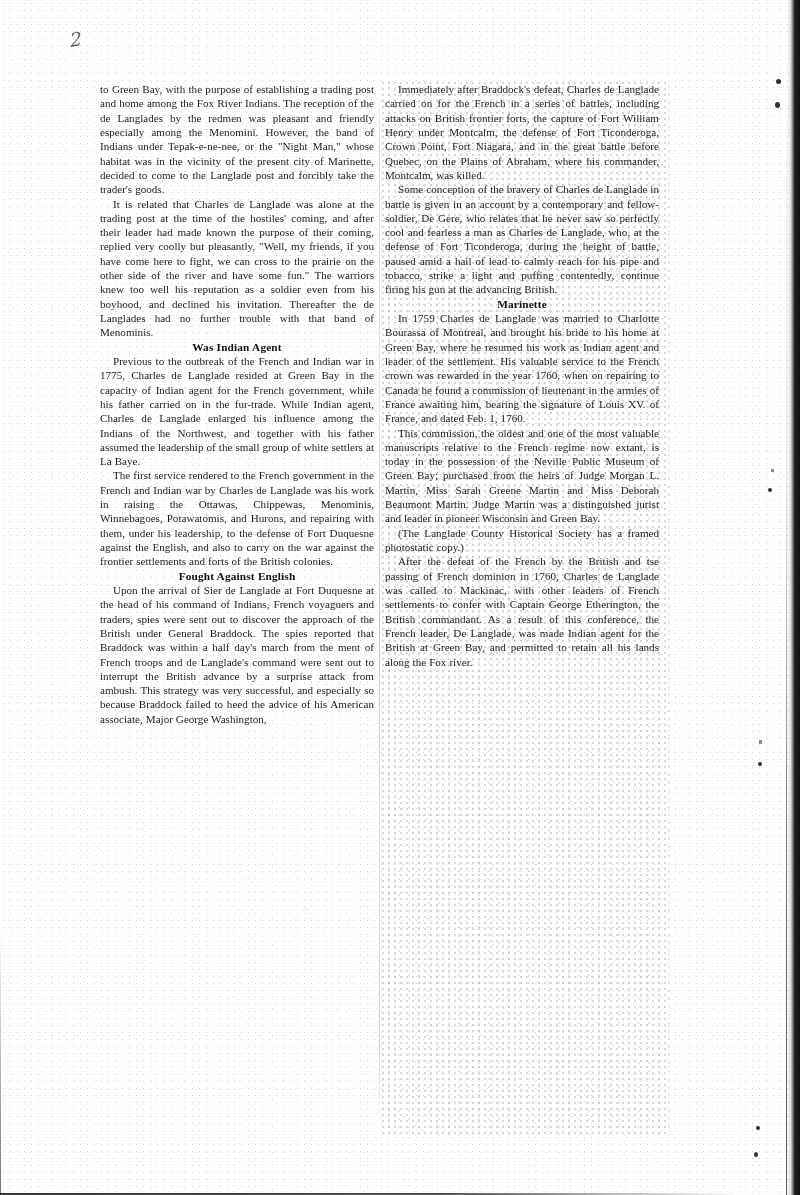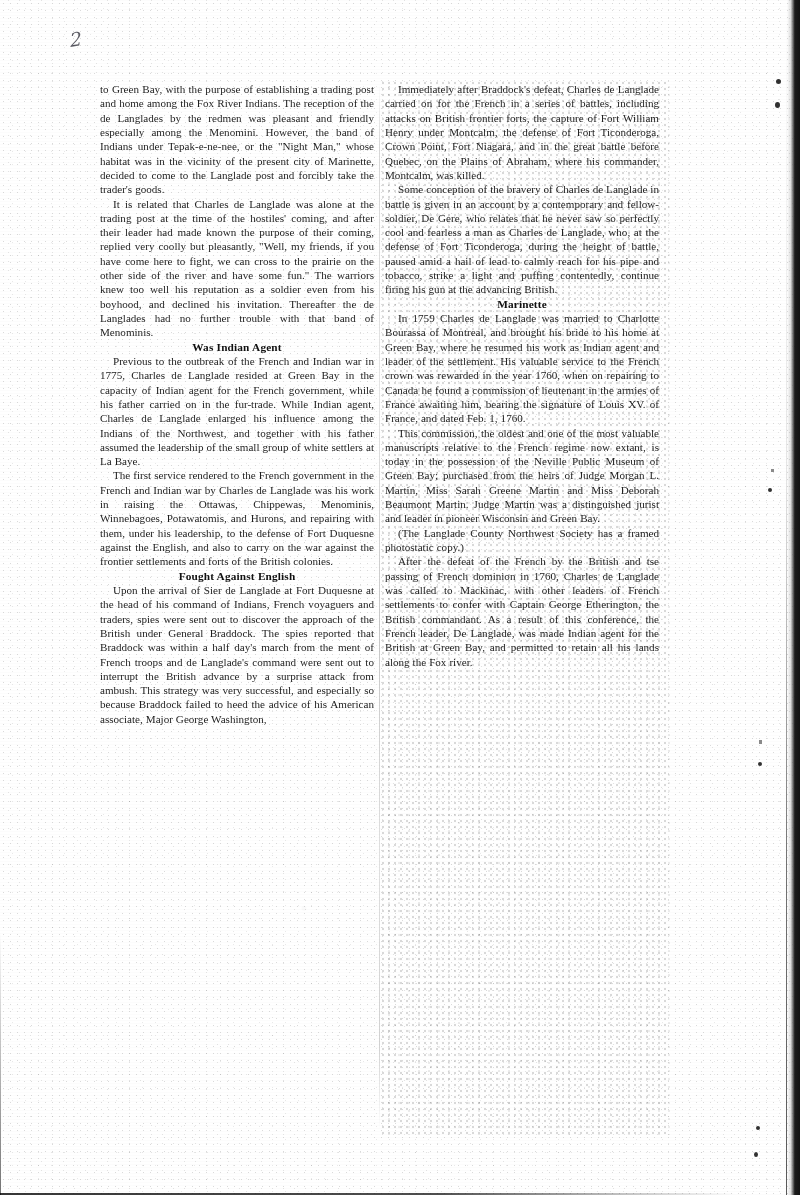--- a/index.html
+++ b/index.html
@@ -190,21 +190,21 @@
         <p class="para">The first service rendered to the French government in the French and Indian war by Charles de Langlade was his work in raising the Ottawas, Chippewas, Menominis, Winnebagoes, Potawatomis, and Hurons, and repairing with them, under his leadership, to the defense of Fort Duquesne against the English, and also to carry on the war against the frontier settlements and forts of the British colonies.</p>
         <p class="subhead">Fought Against English</p>
         <p class="para">Upon the arrival of Sier de Langlade at Fort Duquesne at the head of his command of Indians, French voyaguers and traders, spies were sent out to discover the approach of the British under General Braddock. The spies reported that Braddock was within a half day's march from the ment of French troops and de Langlade's command were sent out to interrupt the British advance by a surprise attack from ambush. This strategy was very successful, and especially so because Braddock failed to heed the advice of his American associate, Major George Washington,</p>
       </div>
     <div class="col right" id="col-right">
         <p class="para">Immediately after Braddock's defeat, Charles de Langlade carried on for the French in a series of battles, including attacks on British frontier forts, the capture of Fort William Henry under Montcalm, the defense of Fort Ticonderoga, Crown Point, Fort Niagara, and in the great battle before Quebec, on the Plains of Abraham, where his commander, Montcalm, was killed.</p>
         <p class="para">Some conception of the bravery of Charles de Langlade in battle is given in an account by a contemporary and fellow-soldier, De Gere, who relates that he never saw so perfectly cool and fearless a man as Charles de Langlade, who, at the defense of Fort Ticonderoga, during the height of battle, paused amid a hail of lead to calmly reach for his pipe and tobacco, strike a light and puffing contentedly, continue firing his gun at the advancing British.</p>
         <p class="subhead">Marinette</p>
         <p class="para">In 1759 Charles de Langlade was married to Charlotte Bourassa of Montreal, and brought his bride to his home at Green Bay, where he resumed his work as Indian agent and leader of the settlement. His valuable service to the French crown was rewarded in the year 1760, when on repairing to Canada he found a commission of lieutenant in the armies of France awaiting him, bearing the signature of Louis XV. of France, and dated Feb. 1, 1760.</p>
         <p class="para">This commission, the oldest and one of the most valuable manuscripts relative to the French regime now extant, is today in the possession of the Neville Public Museum of Green Bay; purchased from the heirs of Judge Morgan L. Martin, Miss Sarah Greene Martin and Miss Deborah Beaumont Martin. Judge Martin was a distinguished jurist and leader in pioneer Wisconsin and Green Bay.</p>
-        <p class="para">(The Langlade County Northwest Society has a framed photostatic copy.)</p>
+        <p class="para">(The Langlade County Historical Society has a framed photostatic copy.)</p>
         <p class="para">After the defeat of the French by the British and tse passing of French dominion in 1760, Charles de Langlade was called to Mackinac, with other leaders of French settlements to confer with Captain George Etherington, the British commandant. As a result of this conference, the French leader, De Langlade, was made Indian agent for the British at Green Bay, and permitted to retain all his lands along the Fox river.</p>
       </div>
   </div>
 
   <div id="grain-right"></div>
   <div class="grain" id="grain-a"></div>
   <div class="grain" id="grain-b"></div>
 
   <div class="margin-dot" style="left:776px; top:79px;  width:5px; height:5px;"></div>
   <div class="margin-dot" style="left:775px; top:102px; width:5px; height:6px;"></div>

